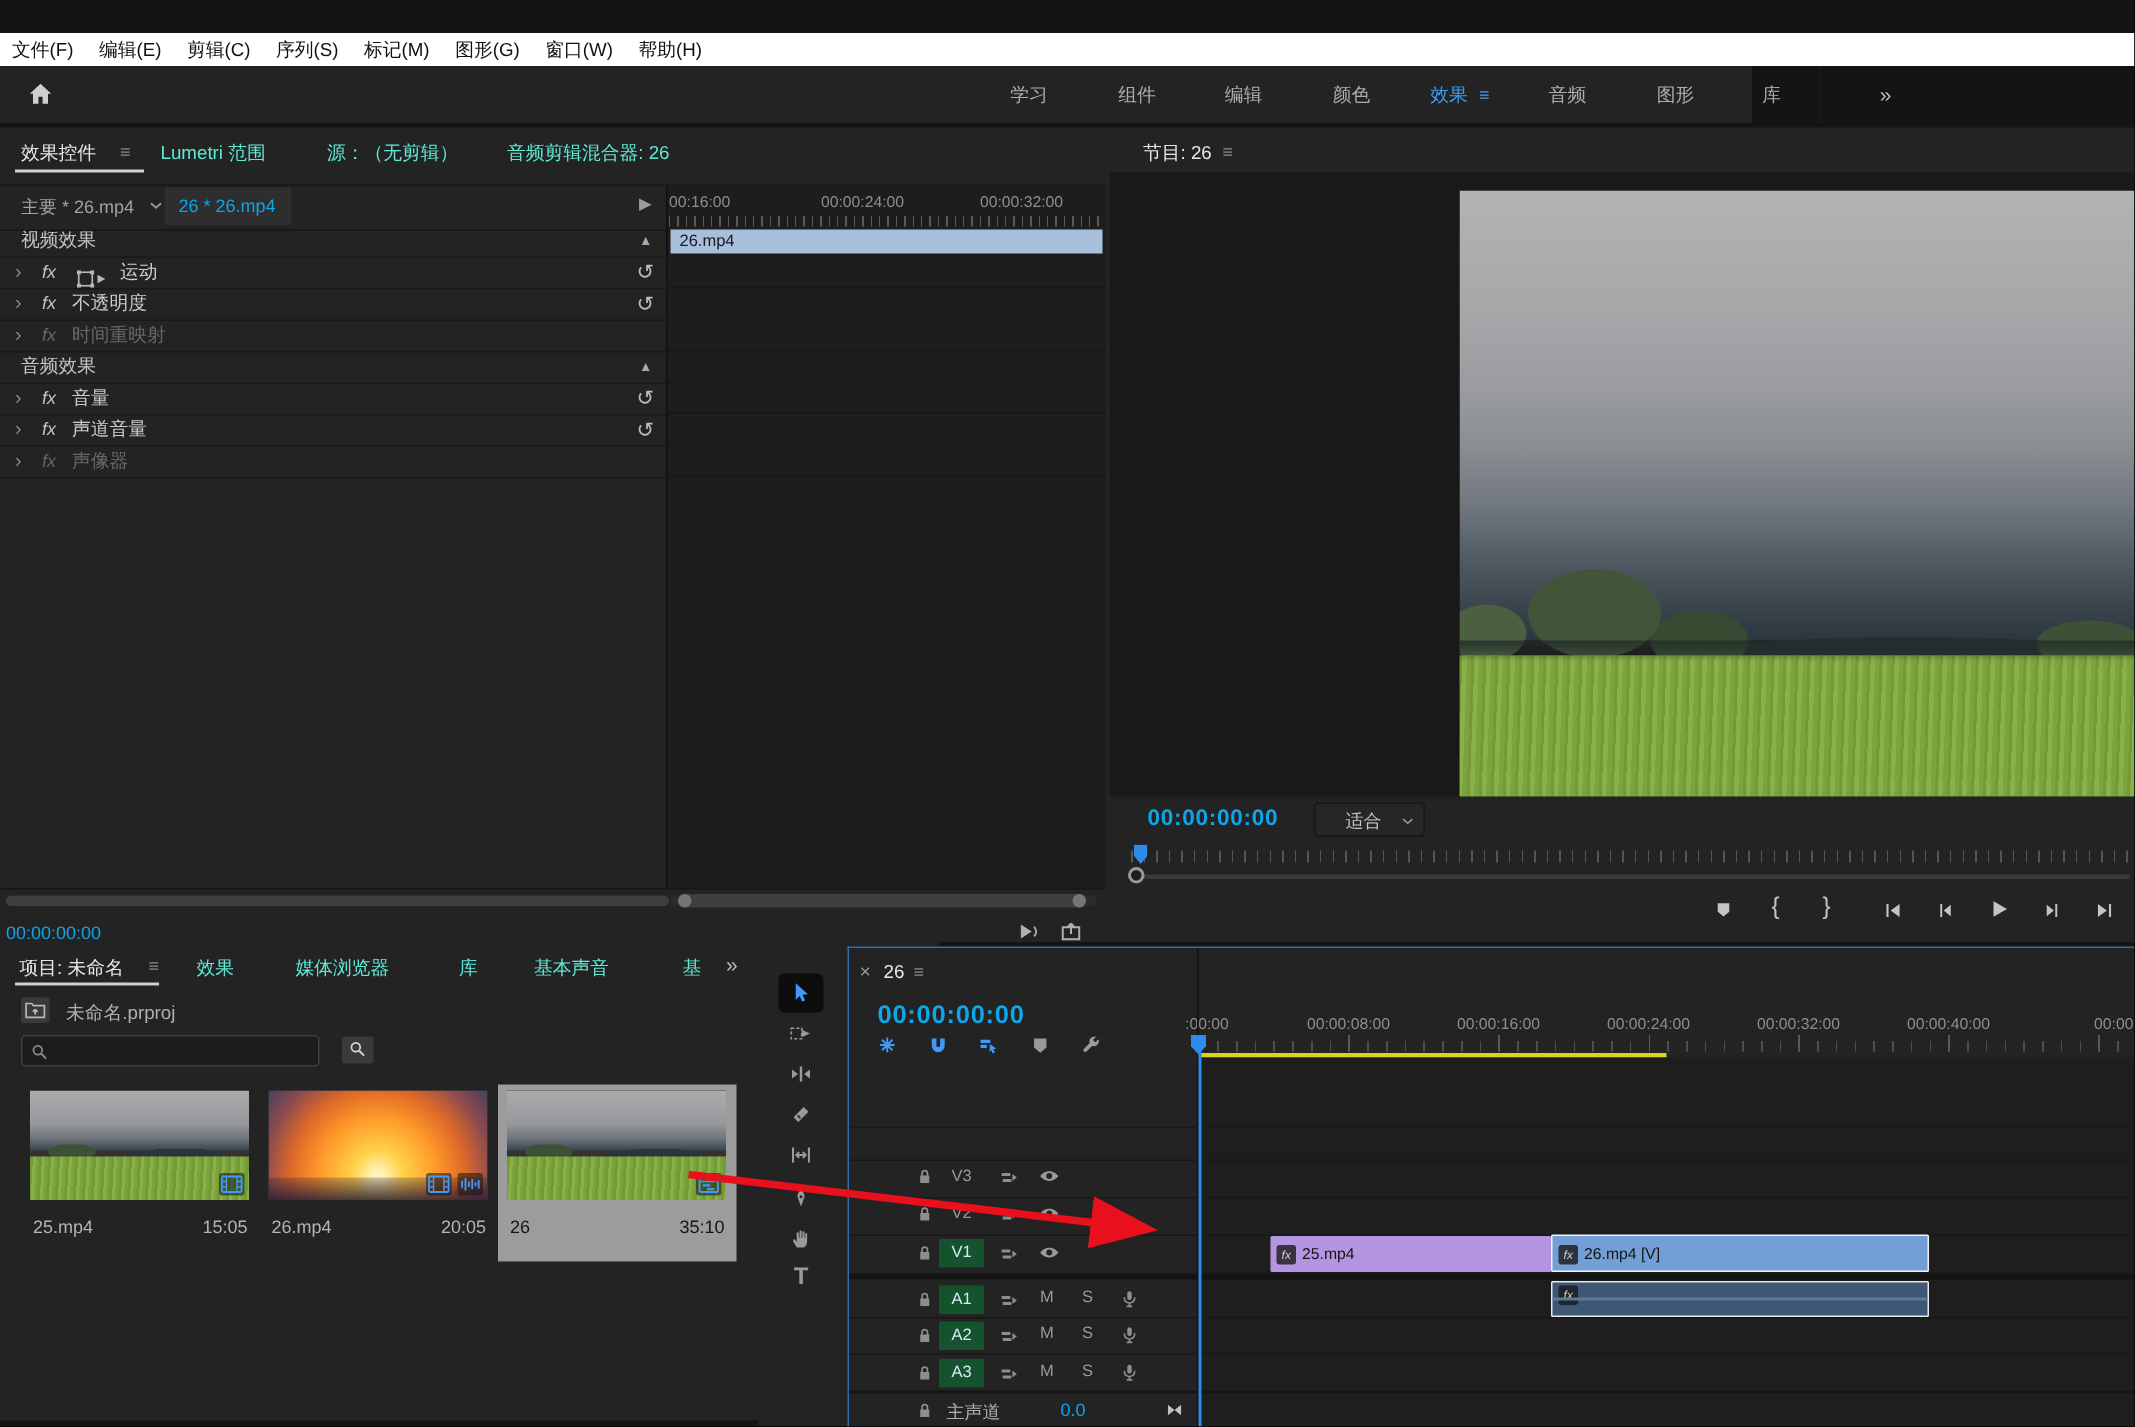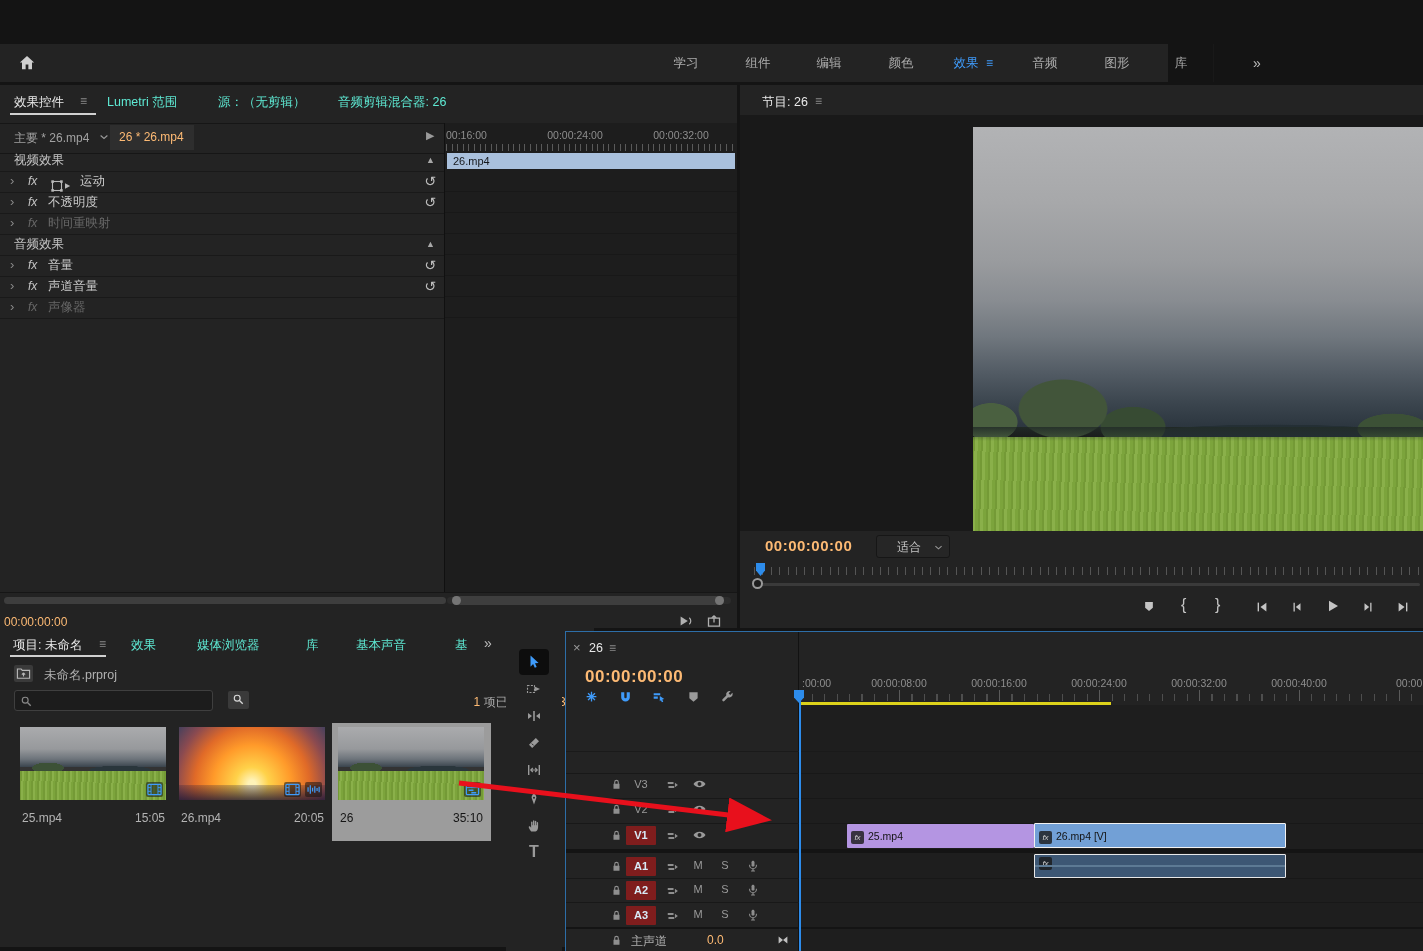--- a/index.html
+++ b/index.html
@@ -16,46 +16,46 @@
   .menubar{position:absolute;left:0;top:22px;width:1423px;height:22px;background:#ffffff;color:#111;
            display:flex;align-items:center;padding-left:8px;box-sizing:border-box;gap:17px;}
   .menubar span{font-size:12.5px;cursor:default;}
   
   .wsbar{position:absolute;left:0;top:44px;width:1168px;height:38px;background:#232323;}
   .ws-tab{position:absolute;top:0;height:38px;line-height:38px;color:#adadad;font-size:12.5px;transform:translateX(-50%);white-space:nowrap;}
   .ws-tab.active{color:#3f9bfa;}
   .ws-menu{position:absolute;top:0;height:38px;line-height:38px;color:#3f9bfa;font-size:12px;}
   .ws-div{position:absolute;top:0;width:1px;height:38px;background:#191919;}
   
-  .panel{position:absolute;background:#232323;overflow:hidden;}
+  .panel{position:absolute;background:#232323;overflow:hidden;padding-left:32px;}
   .ptab{position:absolute;font-size:12.5px;color:#5eead4;white-space:nowrap;cursor:default;}
   .ptab.active{color:#e8e8e8;}
   .underline{position:absolute;height:2px;background:#d0d0d0;}
   .hamb{color:#8a8a8a;font-size:12px;}
   
   .ec-row{position:absolute;left:0;width:444px;height:21px;line-height:21px;border-bottom:1px solid #191919;}
   .ec-row .tri{position:absolute;left:10px;color:#8a8a8a;font-size:13px;top:-1px;}
   .ec-row .fxb{position:absolute;left:28px;font-style:italic;color:#c4c4c4;font-size:12px;}
   .ec-row .lbl{position:absolute;color:#cccccc;font-size:12.5px;}
   .ec-row.dim .fxb,.ec-row.dim .lbl{color:#676767;}
   .ec-row .reset{position:absolute;right:8px;color:#bdbdbd;font-size:14px;cursor:pointer;}
   .ec-head{position:absolute;left:0;width:444px;height:21px;line-height:21px;border-bottom:1px solid #191919;color:#c4c4c4;font-size:12.5px;}
   .ec-head .collapse{position:absolute;right:9px;font-size:9px;color:#a8a8a8;top:0;}
   .tick-label{position:absolute;color:#8e8e8e;font-size:10.5px;white-space:nowrap;}
-  .bluetc{color:#fdba74;}
+  .bluetc{color:#0ea5e9;}
   
   .cell{position:absolute;width:159px;height:118px;}
   .cell.sel{background:#9c9c9c;}
   .thumb{position:absolute;left:6px;top:4px;width:146px;height:73px;overflow:hidden;background:#333;}
   .badge{position:absolute;color:#3f9bfa;background:rgba(20,20,20,.55);border-radius:2px;padding:0;}
   .cliplabel{position:absolute;top:88px;font-size:12px;color:#b4b4b4;}
   .cell.sel .cliplabel{color:#151515;}
   
   .trklabel{position:absolute;width:30px;height:19px;line-height:19px;text-align:center;font-size:11px;color:#9a9a9a;}
-  .trklabel.on{background:#7f1d1d;color:#d8eaf6;border-radius:1px;font-weight:bold;}
+  .trklabel.on{background:#14532d;color:#d8eaf6;border-radius:1px;}
   .ms{position:absolute;width:16px;text-align:center;font-size:11px;color:#9a9a9a;}
   .clip{position:absolute;border-radius:1px;font-size:10.5px;color:#141414;overflow:hidden;white-space:nowrap;margin-left:48px;}
   .fxtag{display:inline-block;width:13px;height:13px;line-height:13px;text-align:center;background:rgba(25,25,25,.8);
          color:#cfcfcf;font-style:italic;font-size:8px;border-radius:2px;margin:0 4px 0 4px;vertical-align:middle;}
   .rowline{position:absolute;height:1px;background:#181818;}
   .scroll-thumb{position:absolute;background:#3e3e3e;border-radius:4px;}
   .scroll-knob{position:absolute;width:9px;height:9px;border-radius:50%;background:#757575;}
   .tool{position:absolute;left:0;width:56px;text-align:center;color:#9a9a9a;}
 </style>
 </head>
@@ -182,20 +182,30 @@
           <rect x="0.3" y="1.3" width="2.6" height="2.6"></rect>
           <rect x="9.1" y="1.3" width="2.6" height="2.6"></rect>
           <rect x="0.3" y="10.1" width="2.6" height="2.6"></rect>
           <rect x="9.1" y="10.1" width="2.6" height="2.6"></rect>
           <path d="M14 4.2l5.2 2.8L14 9.8z"></path>
         </symbol>
     </defs>
   </svg>
 
 
+  <div class="menubar">
+    <span>文件(F)</span>
+    <span>编辑(E)</span>
+    <span>剪辑(C)</span>
+    <span>序列(S)</span>
+    <span>标记(M)</span>
+    <span>图形(G)</span>
+    <span>窗口(W)</span>
+    <span>帮助(H)</span>
+  </div>
 
   <div class="wsbar">
     <span class="abs" style="left:17px;top:9px;color:#cfcfcf"><svg class="ic" width="20" height="20">
           <use href="#i-home"></use>
         </svg></span>
     <span class="ws-tab" style="left:686px">学习</span>
     <span class="ws-tab" style="left:758px">组件</span>
     <span class="ws-tab" style="left:829px">编辑</span>
     <span class="ws-tab" style="left:901px">颜色</span>
     <span class="ws-tab active" style="left:966px">效果</span>
@@ -457,21 +467,21 @@
     <span class="abs" style="left:86px;top:58px;color:#3f9bfa"><svg class="ic" width="15" height="15">
           <use href="#i-linked"></use>
         </svg></span>
     <span class="abs" style="left:120px;top:58px;color:#9a9a9a"><svg class="ic" width="15" height="15">
           <use href="#i-marker5"></use>
         </svg></span>
     <span class="abs" style="left:154px;top:58px;color:#9a9a9a"><svg class="ic" width="15" height="15">
           <use href="#i-wrench"></use>
         </svg></span>
 
-    <span class="tick-label" style="left:236px;top:45px">:00:00</span>
+    <span class="tick-label" style="left:224px;top:45px">:00:00</span>
     <span class="tick-label" style="left:333px;top:45px;transform:translateX(-50%)">00:00:08:00</span>
     <span class="tick-label" style="left:433px;top:45px;transform:translateX(-50%)">00:00:16:00</span>
     <span class="tick-label" style="left:533px;top:45px;transform:translateX(-50%)">00:00:24:00</span>
     <span class="tick-label" style="left:633px;top:45px;transform:translateX(-50%)">00:00:32:00</span>
     <span class="tick-label" style="left:733px;top:45px;transform:translateX(-50%)">00:00:40:00</span>
     <span class="tick-label" style="left:830px;top:45px">00:00:48:0</span>
     <div class="abs" style="left:233px;top:62px;width:625px;height:7px;background:repeating-linear-gradient(90deg,#4e4e4e 0 1px,transparent 1px 12.5px)"></div>
     <div class="abs" style="left:233px;top:58px;width:625px;height:11px;background:repeating-linear-gradient(90deg,#5a5a5a 0 1px,transparent 1px 100px)"></div>
 
     <div class="abs" style="left:233px;top:70px;width:312px;height:3px;background:#ddd21b"></div>

